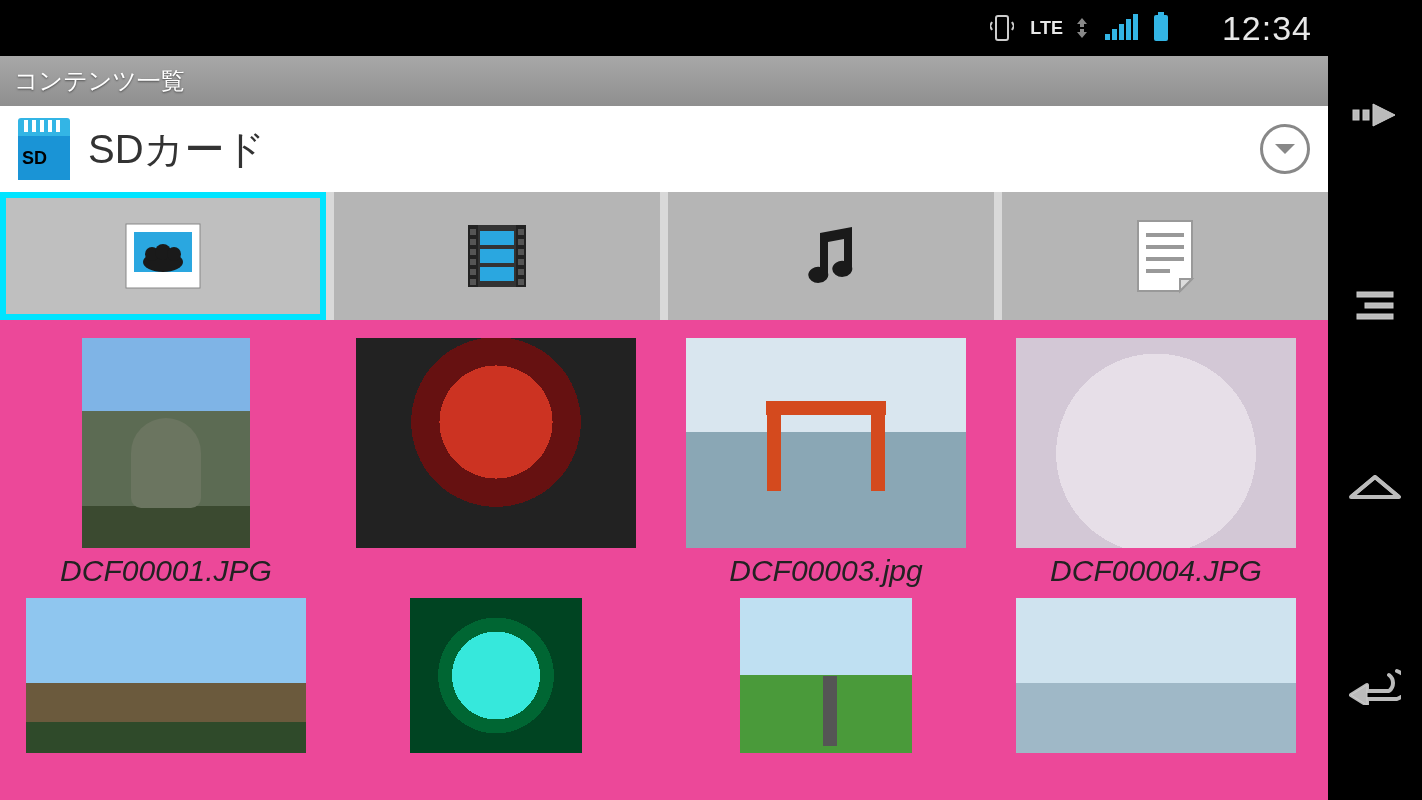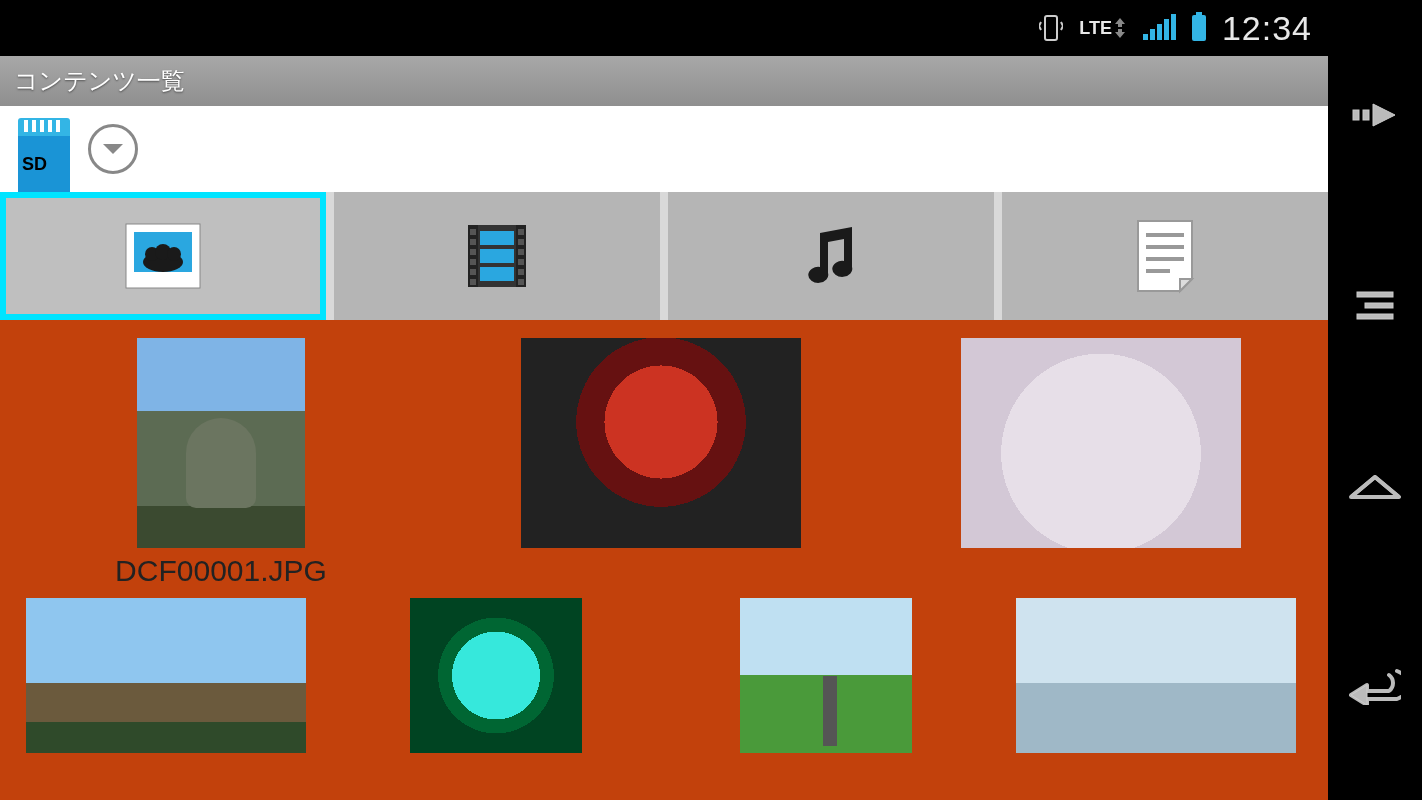--- a/index.html
+++ b/index.html
@@ -3,47 +3,47 @@
 <meta charset="utf-8">
 <style>
   * { box-sizing: border-box; margin: 0; padding: 0; }
   html, body { width: 1422px; height: 800px; font-family: "Helvetica Neue", Arial, sans-serif; overflow: hidden; background:#000; }
   .device { display:flex; width:100%; height:100%; }
   .screen { flex:1; display:flex; flex-direction:column; background:#000; }
   .navbar { width:94px; background:#000; display:flex; flex-direction:column; align-items:center; justify-content:space-around; padding:20px 0; }
   .nav-btn { width:60px; height:60px; display:flex; align-items:center; justify-content:center; cursor:pointer; }
   .nav-btn svg { stroke:#ccc; fill:#ccc; }
   .statusbar { height:56px; background:#000; display:flex; align-items:center; justify-content:flex-end; padding:0 16px; gap:16px; color:#e8e8e8; font-size:28px; }
-  .sb-ico { display:flex; align-items:center; gap:1px; }
+  .sb-ico { display:flex; align-items:center; gap:12px; }
   .lte { font-size:18px; font-weight:bold; color:#e8e8e8; line-height:1; }
   .signal { display:flex; align-items:flex-end; gap:2px; height:24px; }
   .signal span { width:5px; background:#33b5e5; }
   .signal span:nth-child(1){height:6px}
   .signal span:nth-child(2){height:11px}
   .signal span:nth-child(3){height:16px}
   .signal span:nth-child(4){height:21px}
   .signal span:nth-child(5){height:26px}
   .battery { width:14px; height:26px; background:#33b5e5; border-radius:2px; position:relative; }
   .battery::before { content:""; position:absolute; top:-3px; left:4px; width:6px; height:3px; background:#33b5e5; }
-  .clock { font-size:34px; font-weight:300; letter-spacing:1px; }
+  .clock { font-size:34px; font-weight:300; letter-spacing:1px;margin-left:38px; }
   .titlebar { height:50px; background:linear-gradient(#a8a8a8,#8f8f8f); color:#fff; display:flex; align-items:center; padding:0 14px; font-size:24px; text-shadow:0 1px 2px rgba(0,0,0,.5); }
   .location { height:86px; background:#fff; display:flex; align-items:center; padding:0 18px; gap:18px; }
   .sd-icon { width:52px; height:62px; position:relative; }
   .sd-icon .top { width:52px; height:18px; background:#33b5e5; border-radius:3px 3px 0 0; position:relative; }
   .sd-icon .top::after{ content:""; position:absolute; top:2px; left:6px; right:6px; height:12px; background:repeating-linear-gradient(90deg,#fff 0 4px,#33b5e5 4px 8px);}
-  .sd-icon .body { width:52px; height:56px; background:#1a94d6; display:flex; align-items:center; justify-content:flex-start; padding-left:4px; }
+  .sd-icon .body { width:52px; height:44px; background:#1a94d6; display:flex; align-items:center; justify-content:flex-start; padding-left:4px; }
   .sd-icon .body span { font-size:18px; font-weight:bold; color:#000; background:rgba(255,255,255,0); }
   .loc-title { font-size:40px; color:#333; flex:1; }
   .dropdown-btn { width:50px; height:50px; border:3px solid #888; border-radius:50%; display:flex; align-items:center; justify-content:center; cursor:pointer; }
   .dropdown-btn svg { display:block; }
   .tabs { height:128px; display:flex; gap:8px; background:#d9d9d9; padding:0; }
   .tab { flex:1; background:#b5b5b5; display:flex; align-items:center; justify-content:center; cursor:pointer; }
   .tab.active { background:#bfbfbf; box-shadow: inset 0 0 0 6px #00e4ff; }
   .tab-icon { width:80px; height:80px; display:flex; align-items:center; justify-content:center; }
-  .grid { flex:1; background:#c2410c; overflow:auto; padding:18px 20px 0 14px; }
+  .grid { flex:1; background:#ec4899; overflow:auto; padding:18px 20px 0 14px;font-style:italic; }
   .row { display:flex; gap:26px; margin-bottom:10px; }
   .cell { flex:1; display:flex; flex-direction:column; align-items:center; cursor:pointer; }
   .thumb { width:280px; height:210px; background:#ccc; display:flex; align-items:center; justify-content:center; overflow:hidden; }
   .thumb.portrait { width:168px; }
   .fname { font-size:30px; color:#222; margin-top:6px; }
   .row2 .thumb { height:155px; width:280px; }
   .row2 .thumb.t5{width:280px}
   .row2 .thumb.t6{width:172px}
   .row2 .thumb.t7{width:172px}
   .row2 .thumb.t8{width:280px}
@@ -95,20 +95,21 @@
       <span>コンテンツ一覧</span>
     </div>
 
     <div class="location">
       <div class="sd-icon">
         <div class="top"></div>
         <div class="body">
             <span>SD</span>
           </div>
       </div>
+      <div class="loc-title">SDカード</div>
       <div class="dropdown-btn">
         <svg width="26" height="26" viewBox="0 0 26 26">
             <path d="M3 8 L13 18 L23 8 Z" fill="#888"></path>
           </svg>
       </div>
     </div>
 
     <div class="tabs">
       <div class="tab active">
         <div class="tab-icon">
@@ -172,21 +173,26 @@
     <div class="grid">
       <div class="row">
         <div class="cell">
           <div class="thumb portrait th1"></div>
           <div class="fname">DCF00001.JPG</div>
         </div>
         <div class="cell">
           <div class="thumb th2"></div>
         </div>
         <div class="cell">
+          <div class="thumb th3"></div>
+          <div class="fname">DCF00003.jpg</div>
+        </div>
+        <div class="cell">
           <div class="thumb th4"></div>
+          <div class="fname">DCF00004.JPG</div>
         </div>
       </div>
       <div class="row row2">
         <div class="cell">
           <div class="thumb t5 th5"></div>
         </div>
         <div class="cell">
           <div class="thumb t6 th6"></div>
         </div>
         <div class="cell">

